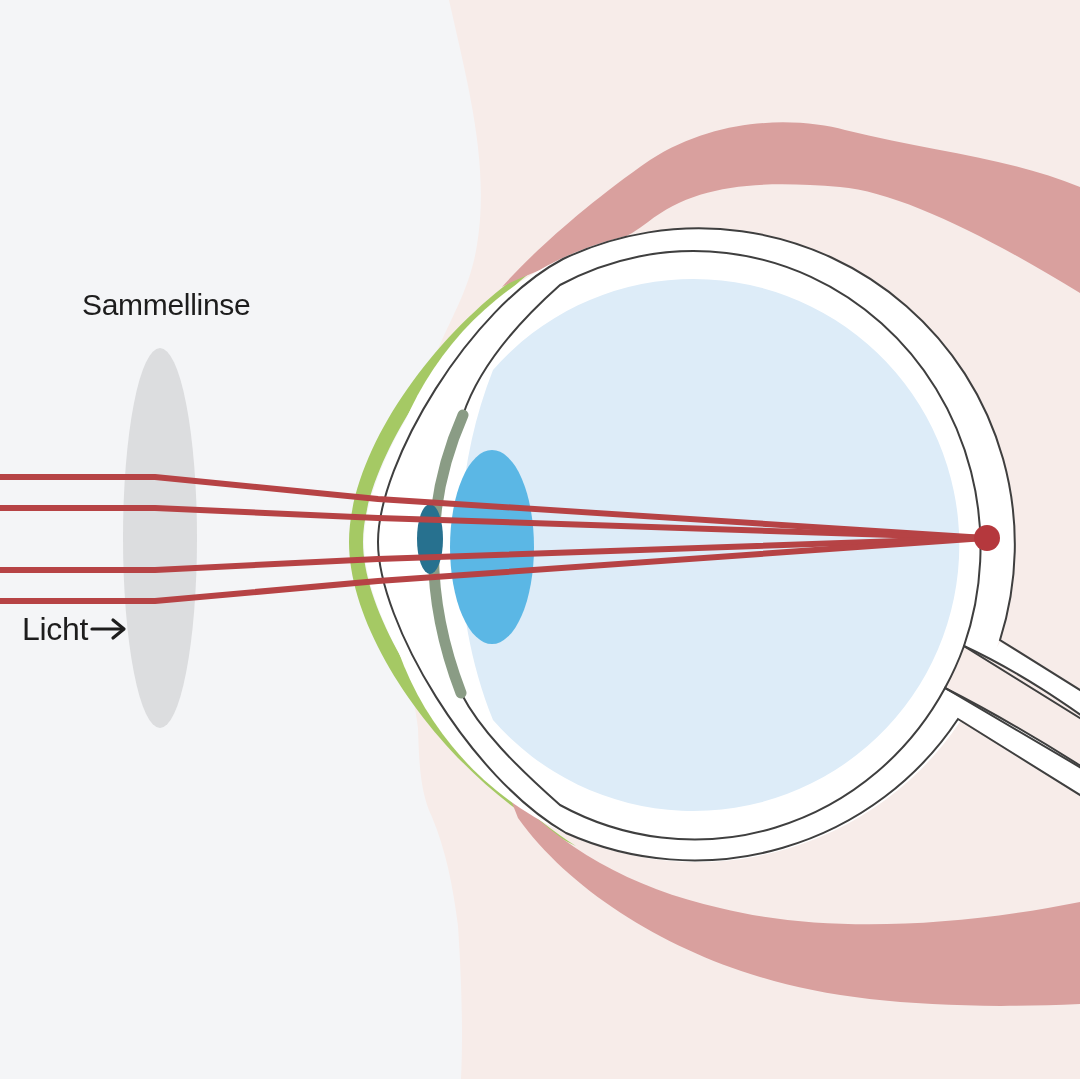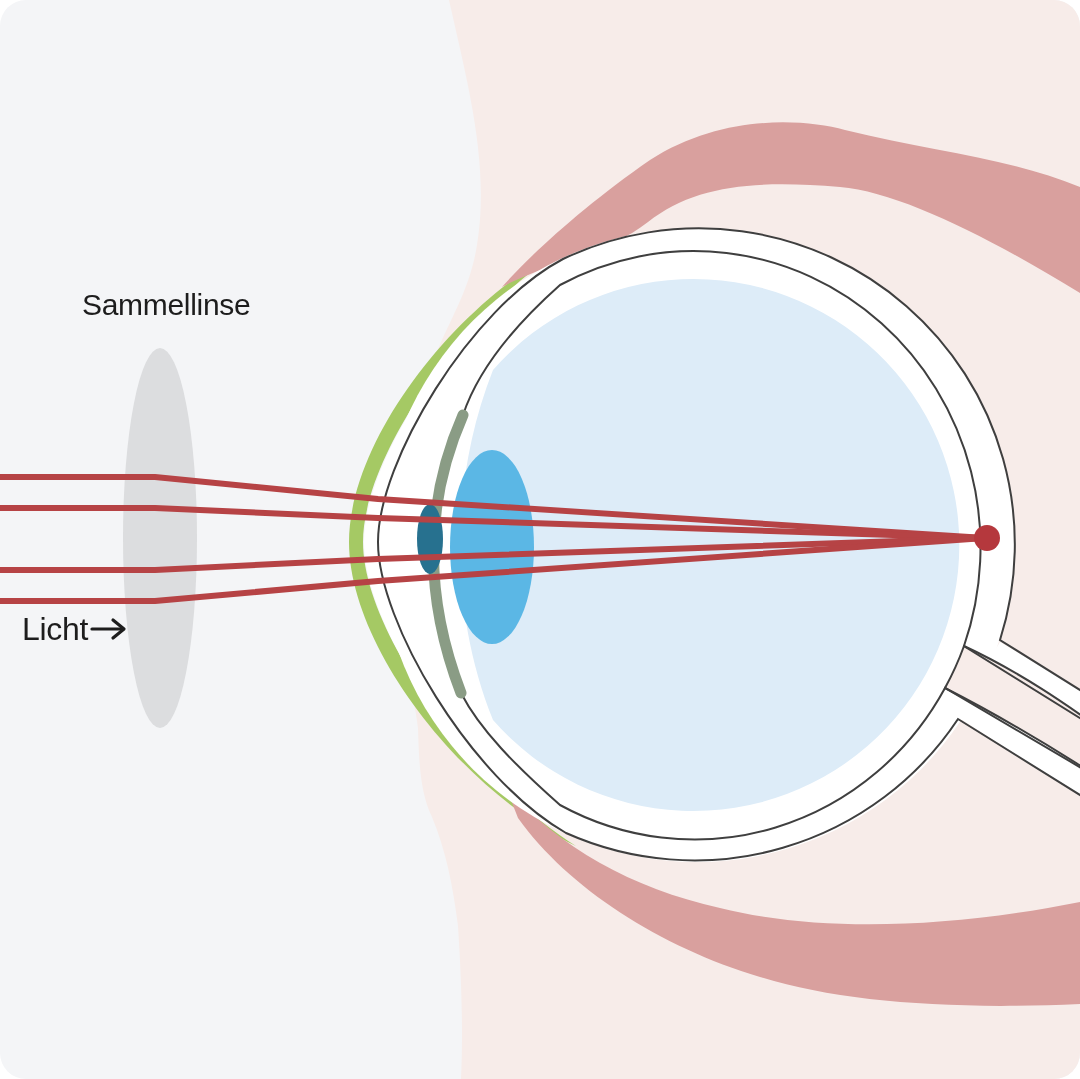--- a/index.html
+++ b/index.html
@@ -1,16 +1,16 @@
 <!DOCTYPE html>
 <html><head>
 <meta charset="utf-8">
 <style>
   html,body{margin:0;padding:0;background:#fff;}
-  .stage{width:1080px;height:1079px;position:relative;overflow:hidden;border-radius:26px;}
+  .stage{width:1080px;height:1079px;position:relative;overflow:hidden;}
   svg{display:block;}
   text{font-family:"Liberation Sans","DejaVu Sans",sans-serif;}
   .lbl{font-weight:400;letter-spacing:-0.3px;}
 </style>
 </head>
 <body>
 
 <div class="stage">
 <svg width="1080" height="1079" viewBox="0 0 1080 1079" xmlns="http://www.w3.org/2000/svg">
 

